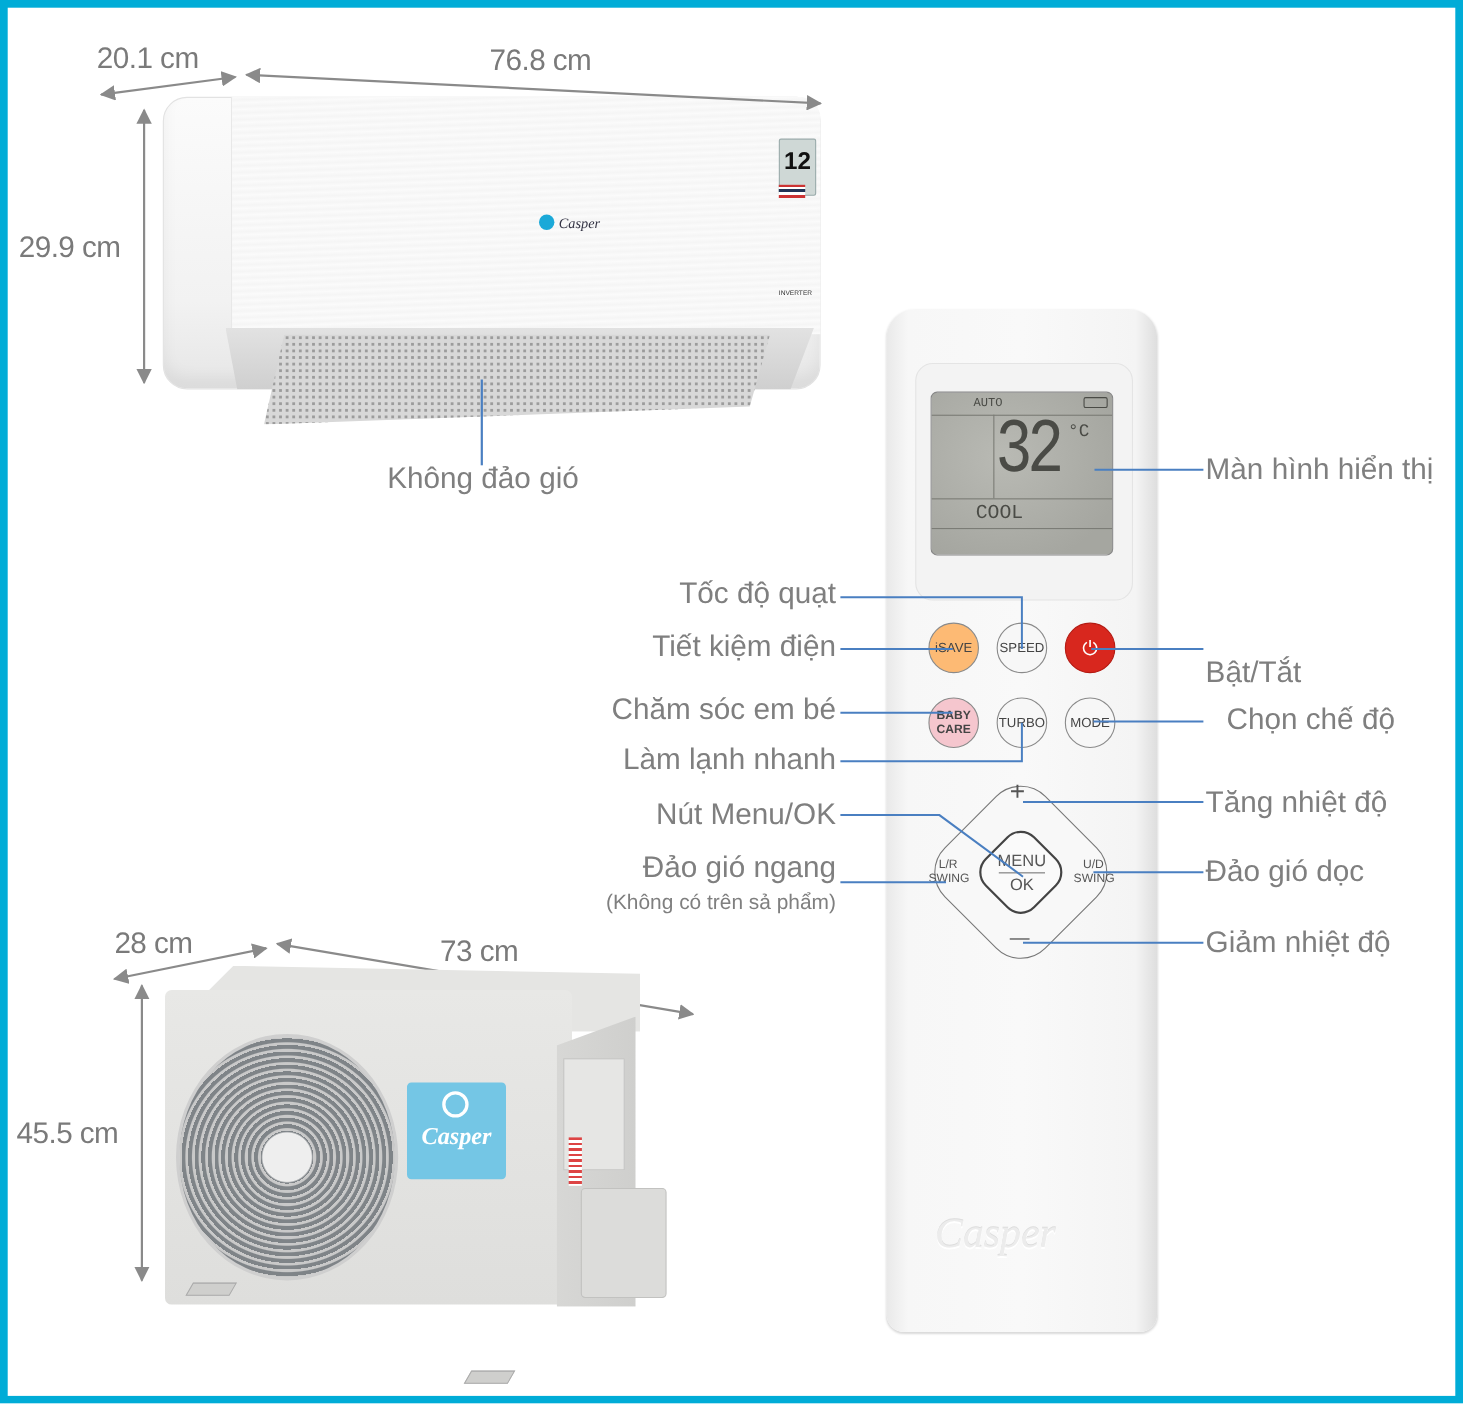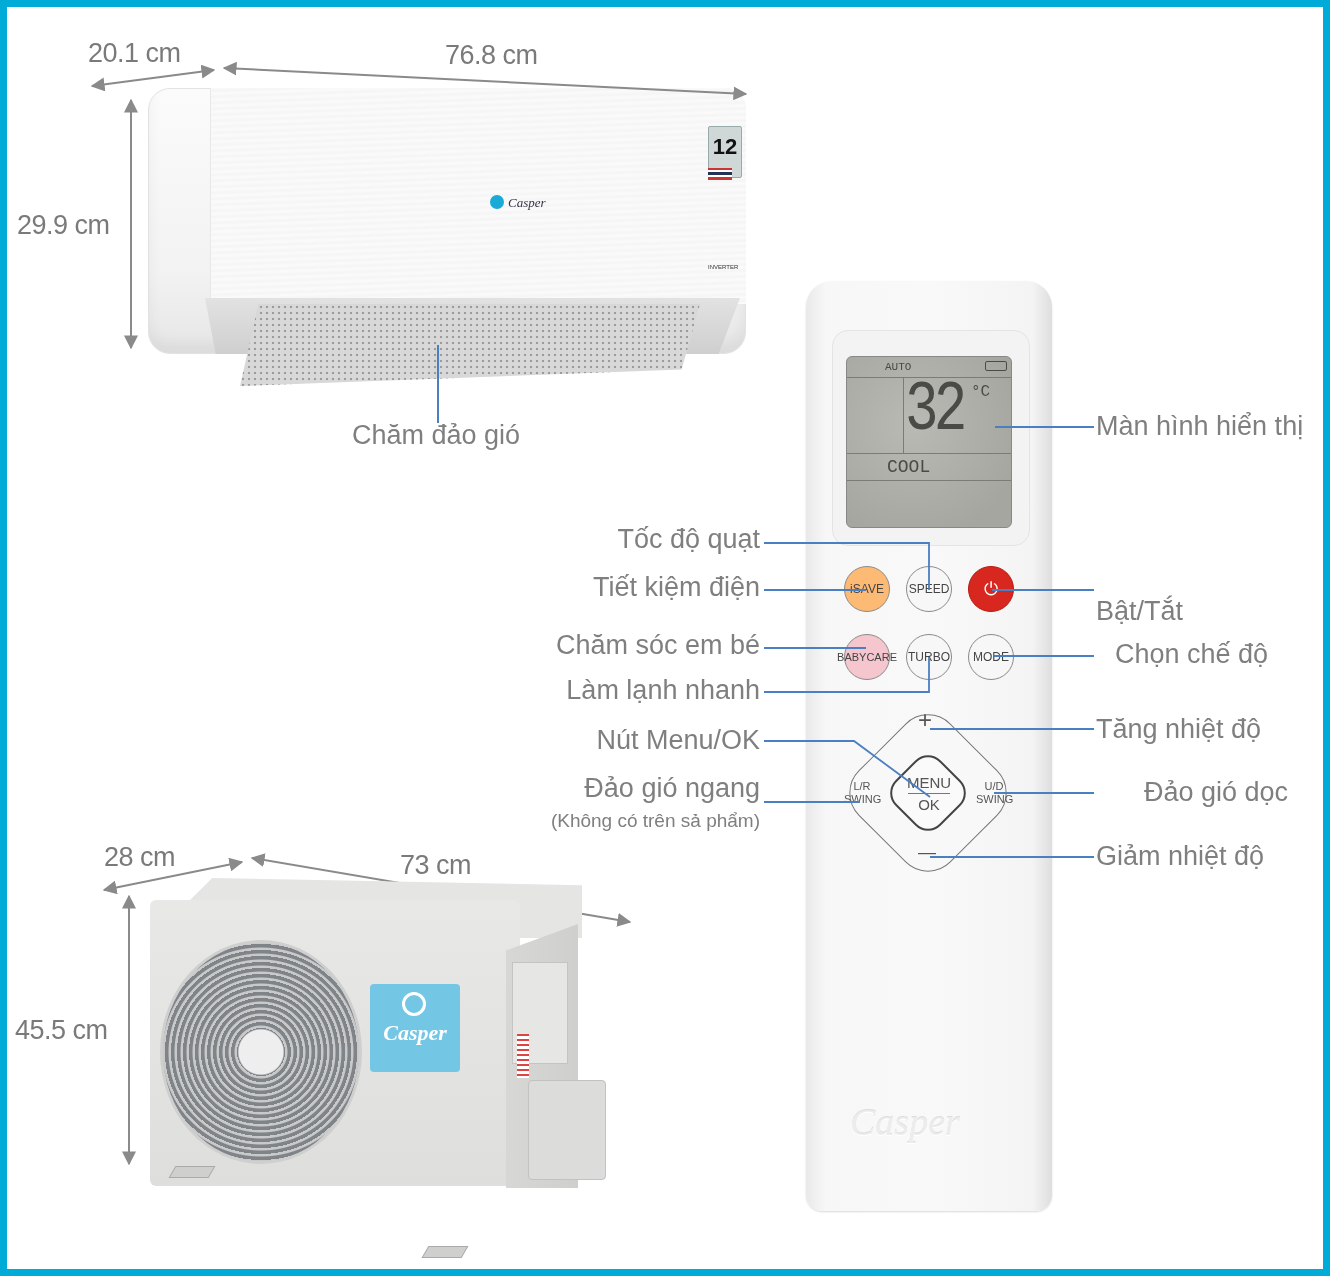--- a/index.html
+++ b/index.html
@@ -33,21 +33,21 @@
     background: repeating-linear-gradient(180deg,#c33 0 2px,#fff 2px 4px,#235 4px 7px,#fff 7px 9px,#c33 9px 12px); }
   .brand-small { left: 490px; top: 195px; color: #334; font-size: 13px; font-style: italic; font-family: "Liberation Serif", serif; }
   .brand-dot { left: 490px; top: 195px; width: 14px; height: 14px; border-radius: 50%; background: #1ba9d8; }
   .inverter { left: 708px; top: 264px; font-size: 6px; color: #333; }
 
   
   .remote { left: 806px; top: 281px; width: 246px; height: 930px; border-radius: 26px 26px 16px 16px;
     background: linear-gradient(90deg,#e9e9e9 0%,#f7f7f7 8%,#f9f9f9 50%,#f4f4f4 92%,#dedede 100%);
     box-shadow: 0 1px 2px rgba(0,0,0,0.15); }
   .screen-bezel { left: 832px; top: 330px; width: 198px; height: 216px; border-radius: 16px; background: #f3f3f3; border: 1px solid #e4e4e4; }
-  .lcd { left: 846px; top: 356px; width: 166px; height: 172px; border-radius: 6px;
+  .lcd { left: 846px; top: 356px; width: 166px; height: 149px; border-radius: 6px;
     background: radial-gradient(ellipse at 40% 40%,#b9bab4,#a5a6a0 80%); border: 1px solid #888; }
   .lcd-line { position: absolute; height: 1px; background: #7b7c76; }
   .lcd-txt { position: absolute; font-family: "Liberation Mono", monospace; color: #4a4b46; }
   .btn { position: absolute; width: 46px; height: 46px; border-radius: 50%; border: 1.5px solid #8a8a8a;
     display: flex; align-items: center; justify-content: center; text-align: center;
     font-family: "Liberation Sans Narrow","Liberation Sans", sans-serif; font-size: 12px; color: #444; line-height: 12px; background: #f7f7f7; }
   .btn.isave { background: #fdba74; }
   .btn.baby { background: #f5c6ce; font-size: 11px; }
   .btn.power { background: #d8271e; border-color: #b41a12; color: #fff; font-size: 18px; }
   .dpad { left: 838px; top: 704px; width: 180px; height: 178px; }
@@ -110,21 +110,21 @@
   <line x1="104" y1="890" x2="242" y2="862" stroke="#8a8a8a" stroke-width="2" marker-start="url(#ah)" marker-end="url(#ah)"></line>
   <line x1="252" y1="858" x2="630" y2="922" stroke="#8a8a8a" stroke-width="2" marker-start="url(#ah)" marker-end="url(#ah)"></line>
   <line x1="129" y1="896" x2="129" y2="1164" stroke="#8a8a8a" stroke-width="2" marker-start="url(#ah)" marker-end="url(#ah)"></line>
 </svg>
 
 <div class="dim" style="left:88px;top:38px;">20.1 cm</div>
 <div class="dim" style="left:445px;top:40px;">76.8 cm</div>
 <div class="dim" style="left:17px;top:210px;">29.9 cm</div>
 
 <div class="lead" style="left:437px;top:345px;width:2px;height:78px;"></div>
-<div class="lbl" style="left:352px;top:420px;">Chăm đảo gió</div>
+<div class="lbl" style="left:352px;top:420px;">Không đảo gió</div>
 
 <div>
   <div class="abs od-top"></div>
   <div class="abs od-front"></div>
   <div class="abs od-side"></div>
   <div class="abs od-box"></div>
   <div class="abs warn"></div>
   <div class="abs od-box2"></div>
   <div class="abs fan"></div>
   <div class="abs od-logo"></div>
@@ -150,21 +150,21 @@
   <span class="lcd-txt" style="left:58px;top:14px;font-size:70px;letter-spacing:-6px;transform:scaleX(0.8);transform-origin:left;">32</span>
   <span class="lcd-txt" style="left:124px;top:26px;font-size:16px;">°C</span>
   <span class="lcd-txt" style="left:40px;top:100px;font-size:18px;">COOL</span>
 </div>
 
 <div class="btn isave" style="left:844px;top:566px;">iSAVE</div>
 <div class="btn" style="left:906px;top:566px;">SPEED</div>
 <div class="btn power" style="left:968px;top:566px;">
   <span>⏻</span>
 </div>
-<div class="btn baby" style="left:844px;top:634px;flex-direction:row;">
+<div class="btn baby" style="left:844px;top:634px;flex-direction:column;font-weight:bold;">
   <span>BABY</span>
   <span>CARE</span>
 </div>
 <div class="btn" style="left:906px;top:634px;">TURBO</div>
 <div class="btn" style="left:968px;top:634px;">MODE</div>
 
 <div class="abs dpad">
   <div class="dpad-outer"></div>
   <div class="dpad-inner"></div>
   <span class="dpad-txt" style="left:80px;top:2px;font-size:24px;">+</span>
@@ -205,14 +205,14 @@
 <div class="lbl r" style="right:570px;top:524px;">Tốc độ quạt</div>
 <div class="lbl r" style="right:570px;top:572px;">Tiết kiệm điện</div>
 <div class="lbl" style="left:1096px;top:596px;">Bật/Tắt</div>
 <div class="lbl r" style="right:570px;top:630px;">Chăm sóc em bé</div>
 <div class="lbl" style="left:1096px;top:639px;margin-left:19px;">Chọn chế độ</div>
 <div class="lbl r" style="right:570px;top:675px;">Làm lạnh nhanh</div>
 <div class="lbl" style="left:1096px;top:714px;">Tăng nhiệt độ</div>
 <div class="lbl r" style="right:570px;top:725px;">Nút Menu/OK</div>
 <div class="lbl r" style="right:570px;top:773px;">Đảo gió ngang</div>
 <div class="lbl r small" style="right:570px;top:810px;">(Không có trên sả phẩm)</div>
-<div class="lbl" style="left:1096px;top:777px;margin-left:48px;">Đảo gió dọc</div>
+<div class="lbl" style="left:1096px;top:777px;">Đảo gió dọc</div>
 <div class="lbl" style="left:1096px;top:841px;">Giảm nhiệt độ</div>
 
 </body></html>

